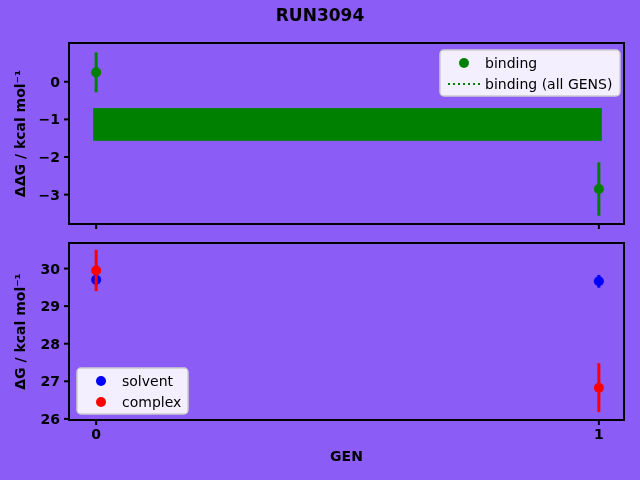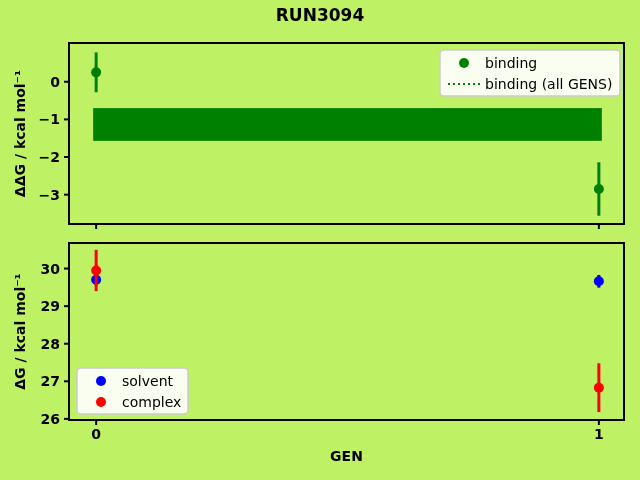--- a/index.html
+++ b/index.html
@@ -1,19 +1,19 @@
 <!DOCTYPE html>
 <html><head>
 <meta charset="utf-8">
 <style>
   html, body { margin: 0; padding: 0; background: #ffffff; }
   .figure {
     position: relative;
     width: 640px; height: 480px;
-    background: #bef264;
+    background: #8b5cf6;
     font-family: "DejaVu Sans", sans-serif;
     overflow: hidden;
   }
   .fig-title {
     position: absolute;
     top: 5px; left: 0;
     width: 100%;
     text-align: center;
     font-size: 17px;
     font-weight: bold;

